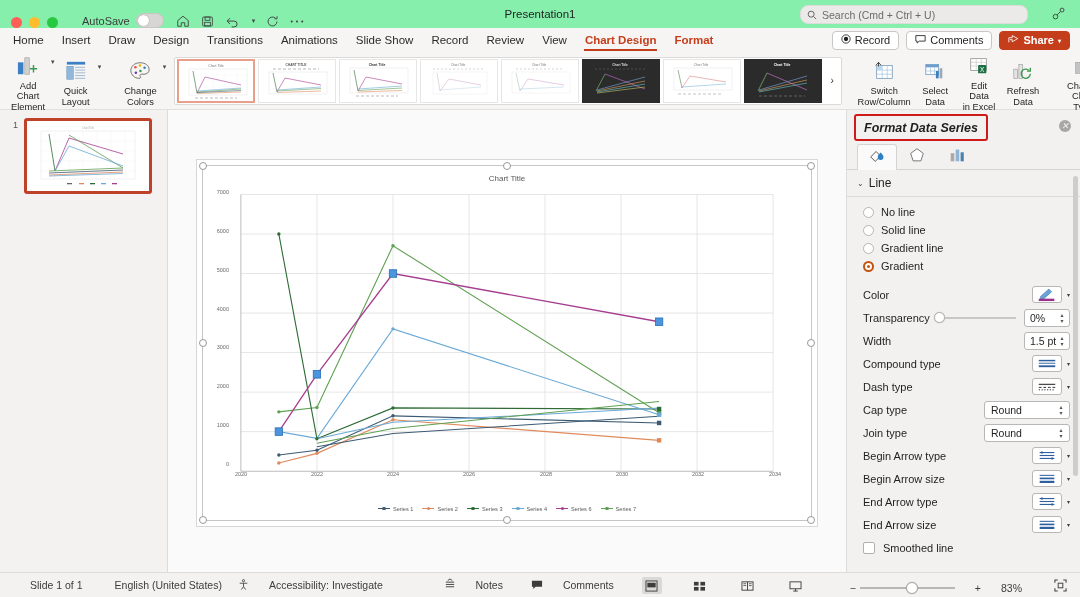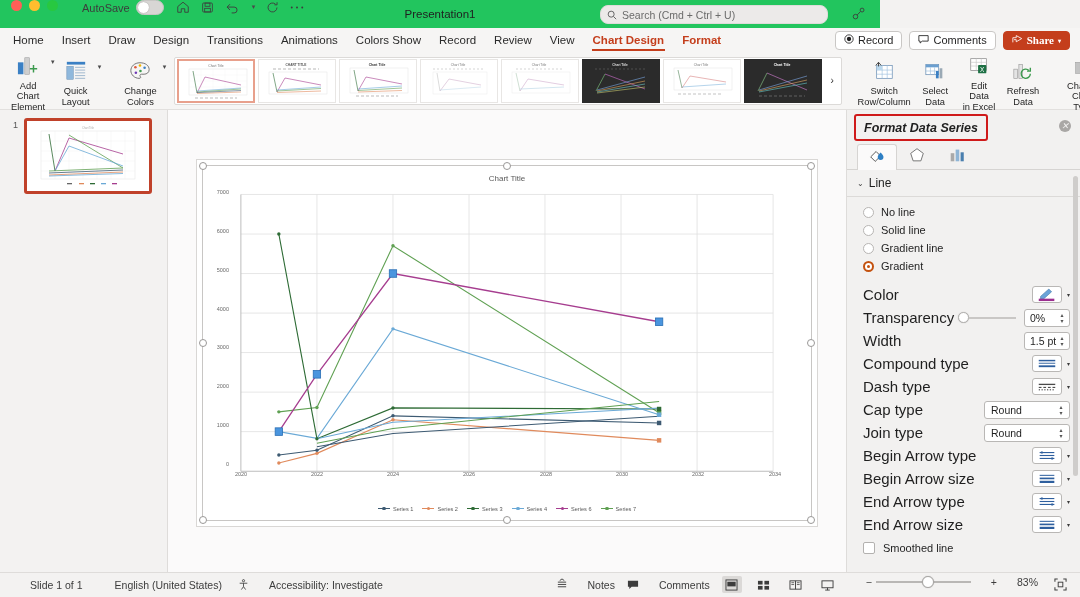--- a/index.html
+++ b/index.html
@@ -7,22 +7,22 @@
     width: 1080px; height: 597px;
     font-family: "Liberation Sans", sans-serif;
     background: #ffffff;
     overflow: hidden;
     -webkit-font-smoothing: antialiased;
   }
   .app { position: relative; width: 1080px; height: 597px; background: #f3f2f1; }
 
   
   .titlebar {
-    position: absolute; left: 0; top: 0; width: 880px; height: 28px;
-    background: #22c55e; display: flex; align-items: flex-start;
+    position: absolute; left: 0; top: 0; width: 1080px; height: 28px;
+    background: #86efac; display: flex; align-items: flex-end;
   }
   .traffic { display: flex; gap: 7px; margin-left: 11px; }
   .dot { width: 11px; height: 11px; border-radius: 50%; }
   .dot.red { background: #ff5f57; }
   .dot.yellow { background: #ffbd2e; }
   .dot.green { background: #28c840; }
   .autosave-wrap { display: flex; align-items: center; gap: 6px; margin-left: 24px; }
   .autosave-label { font-size: 11px; color: #3c3c3c; }
   .toggle {
     width: 28px; height: 15px; border-radius: 8px; background: #d8d6d4;
@@ -71,21 +71,21 @@
   .tabbar-right {
     position: absolute; right: 10px; top: 28px; height: 24px;
     display: flex; align-items: center; gap: 7px;
   }
   .pill {
     height: 19px; border: 1px solid #c9c7c5; border-radius: 4px; background: #fff;
     display: flex; align-items: center; gap: 4px; padding: 0 8px;
     font-size: 11px; color: #1f1f1f;
   }
   .pill.share {
-    background: #c43e1c; color: #fff; border-color: #c43e1c; font-weight: bold; font-family: Liberation Serif, serif;
+    background: #c43e1c; color: #fff; border-color: #c43e1c; font-weight: bold;
   }
 
   
   .ribbon {
     position: absolute; left: 0; top: 52px; width: 1080px; height: 58px;
     background: #f6f5f4; border-bottom: 1px solid #e2e0de;
     display: flex; align-items: stretch;
   }
   .rgroup { display: flex; align-items: center; padding: 0 6px; }
   .rsep { width: 1px; background: #dcdad8; margin: 7px 3px; }
@@ -215,21 +215,21 @@
   .radio.on { border: 2px solid #c4520f; background: #fff; position: relative; }
   .radio.on::after {
     content: ""; position: absolute; left: 2px; top: 2px; width: 3px; height: 3px;
     border-radius: 50%; background: #c4520f;
   }
   .radio-label { font-size: 11px; color: #1f1f1f; }
   .prop-row {
     display: flex; align-items: center; height: 23px; padding: 0 10px 0 16px;
     justify-content: space-between;
   }
-  .prop-label { font-size: 15px; color: #1f1f1f; }
+  .prop-label { font-size: 11px; color: #1f1f1f; }
   .prop-ctrl { display: flex; align-items: center; gap: 5px; }
   .btn-swatch {
     width: 30px; height: 17px; border: 1px solid #b9b7b5; border-radius: 3px;
     background: #fff; display: flex; align-items: center; justify-content: center;
   }
   .mini-caret { font-size: 6px; color: #3c3c3c; }
   .slider-wrap { display: flex; align-items: center; flex: 1; margin: 0 8px; }
   .slider-track {
     flex: 1; height: 2px; background: #c9c7c5; position: relative;
   }
@@ -269,21 +269,21 @@
 
   
   .statusbar {
     position: absolute; left: 0; bottom: 0; width: 1080px; height: 25px;
     background: #f3f2f1; border-top: 1px solid #dedcda;
     display: flex; align-items: center;
   }
   .sb-left { display: flex; align-items: center; gap: 16px; margin-left: 14px; }
   .sb-text { font-size: 10.5px; color: #3c3c3c; margin-left: 16px; }
   .sb-right {
-    position: absolute; right: 10px; display: flex; align-items: flex-start; gap: 12px;
+    position: absolute; right: 10px; display: flex; align-items: flex-end; gap: 28px;
   }
   .sb-item { display: flex; align-items: center; gap: 4px; }
   .view-btn {
     width: 20px; height: 17px; display: flex; align-items: center; justify-content: center;
     border-radius: 2px;
   }
   .view-btn.active { background: #dbd9d7; }
   .zoom-track {
     width: 95px; height: 2px; background: #b9b7b5; position: relative;
     display: flex; align-items: center;
@@ -361,21 +361,21 @@
     </span>
   </div>
 
   <div class="tabbar">
     <div class="tab">Home</div>
     <div class="tab">Insert</div>
     <div class="tab">Draw</div>
     <div class="tab">Design</div>
     <div class="tab">Transitions</div>
     <div class="tab">Animations</div>
-    <div class="tab">Colors Show</div>
+    <div class="tab">Slide Show</div>
     <div class="tab">Record</div>
     <div class="tab">Review</div>
     <div class="tab">View</div>
     <div class="tab accent active">Chart Design</div>
     <div class="tab accent">Format</div>
   </div>
 
   <div class="tabbar-right">
     <div class="pill">
       <span>

